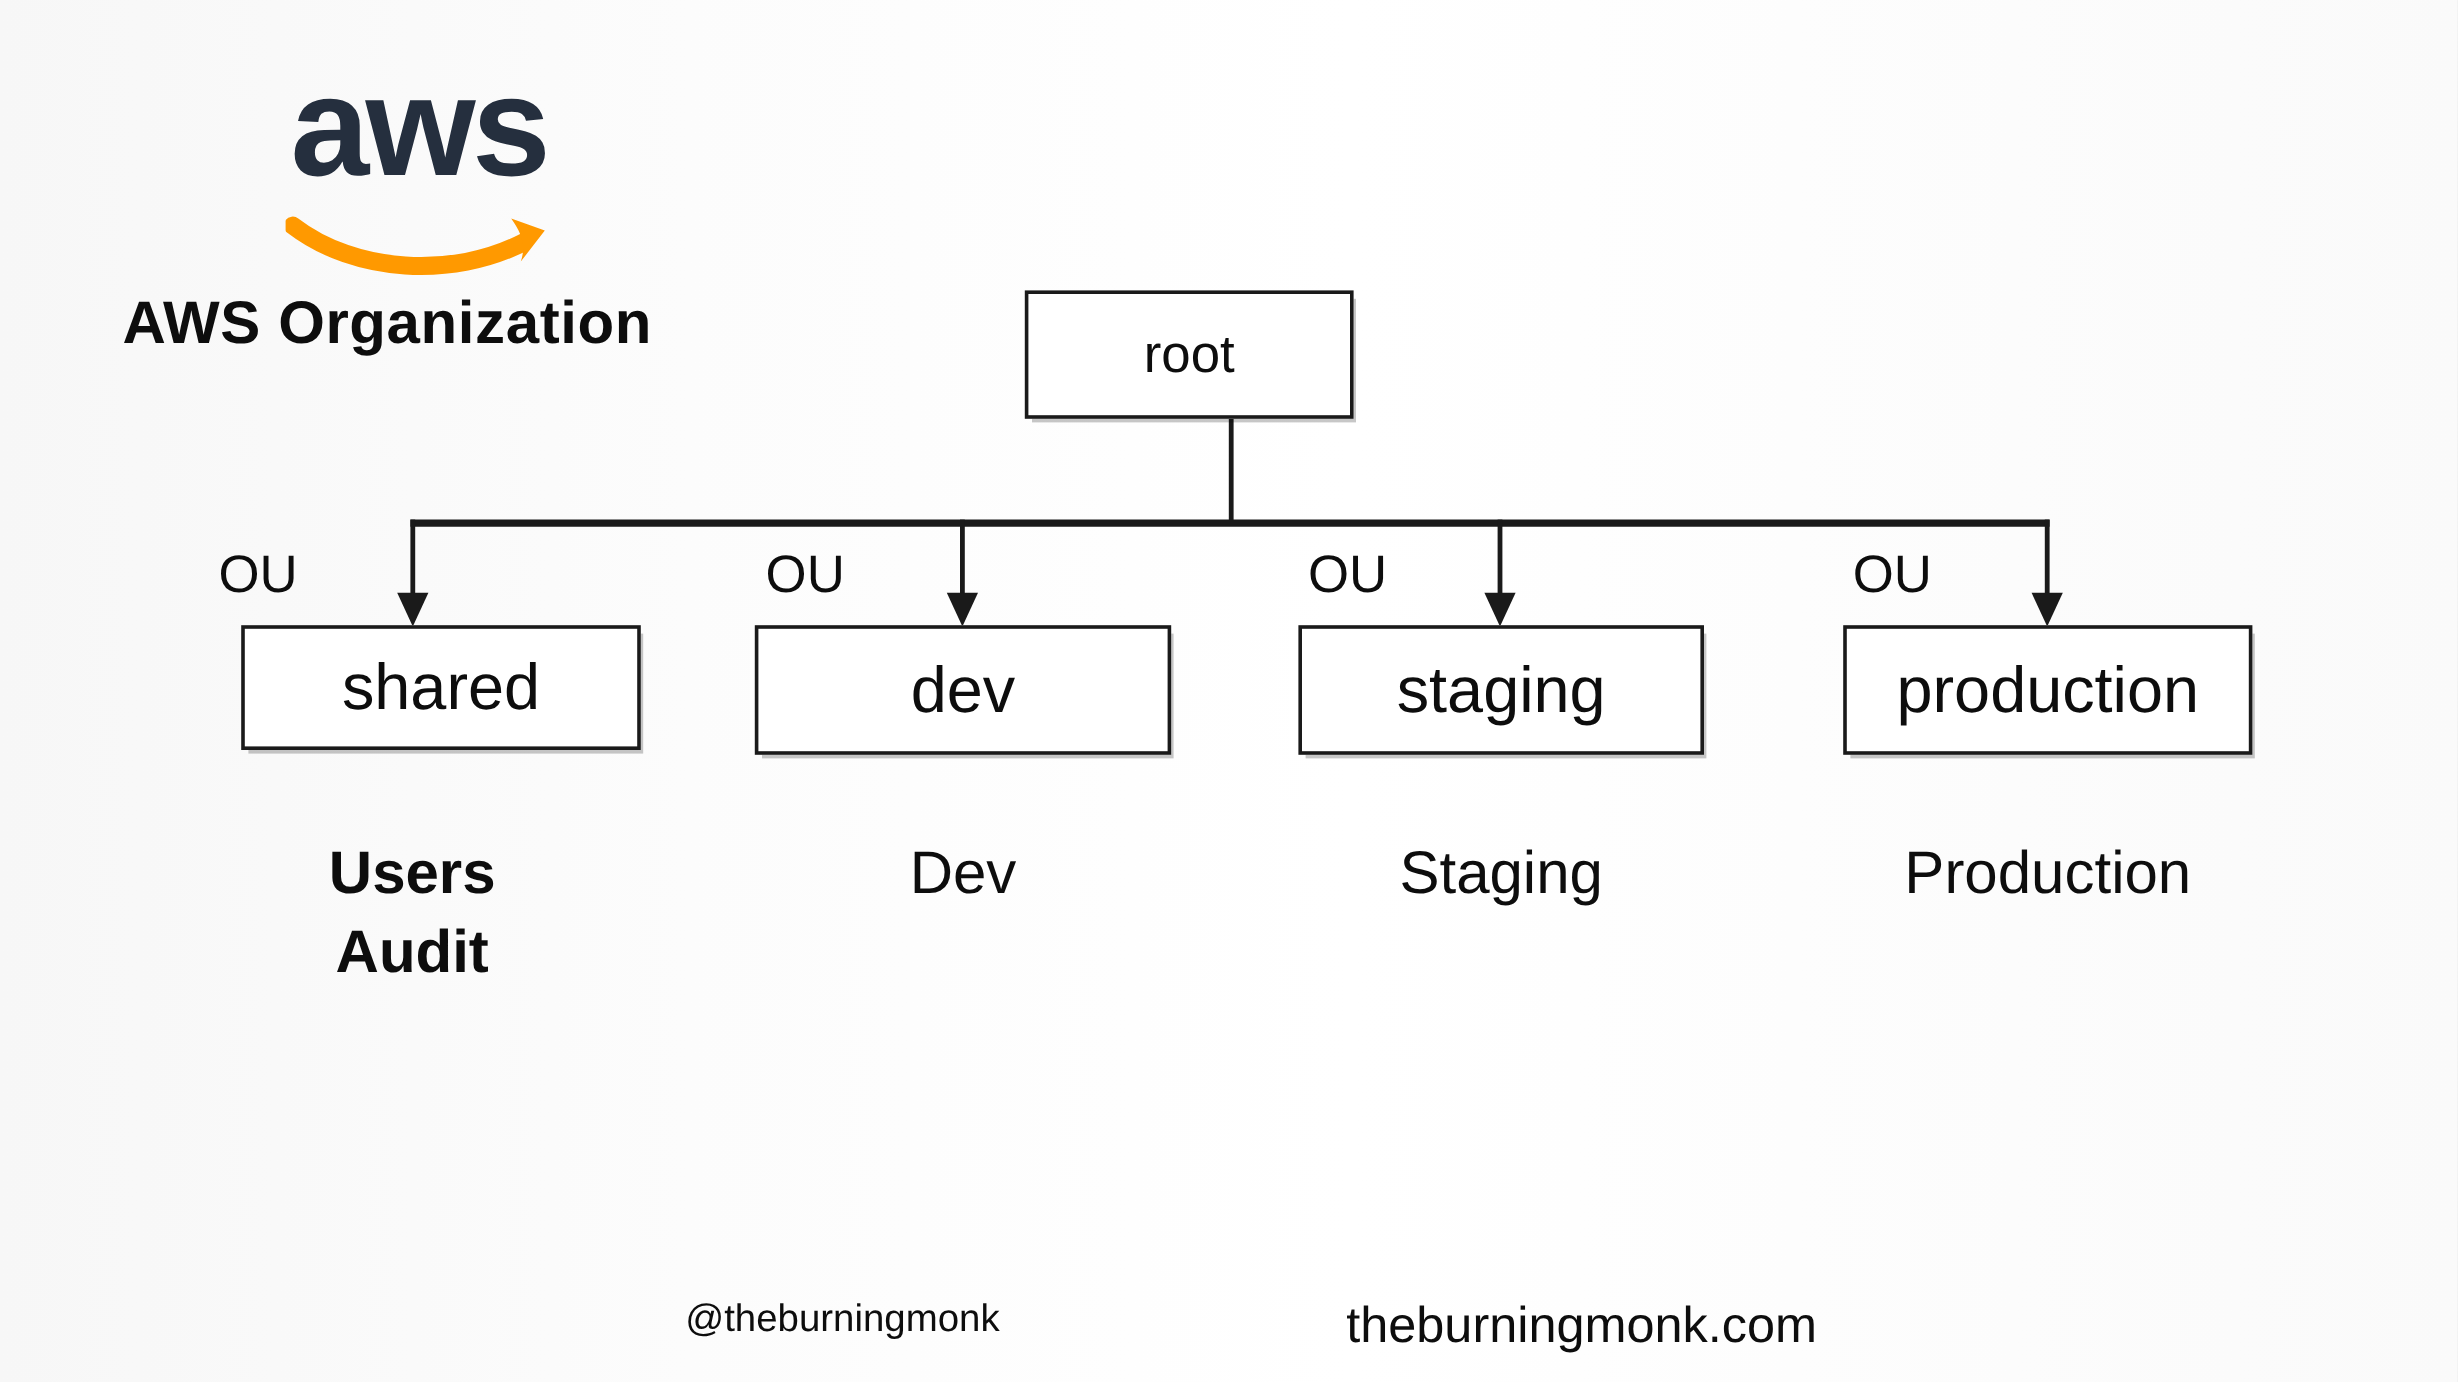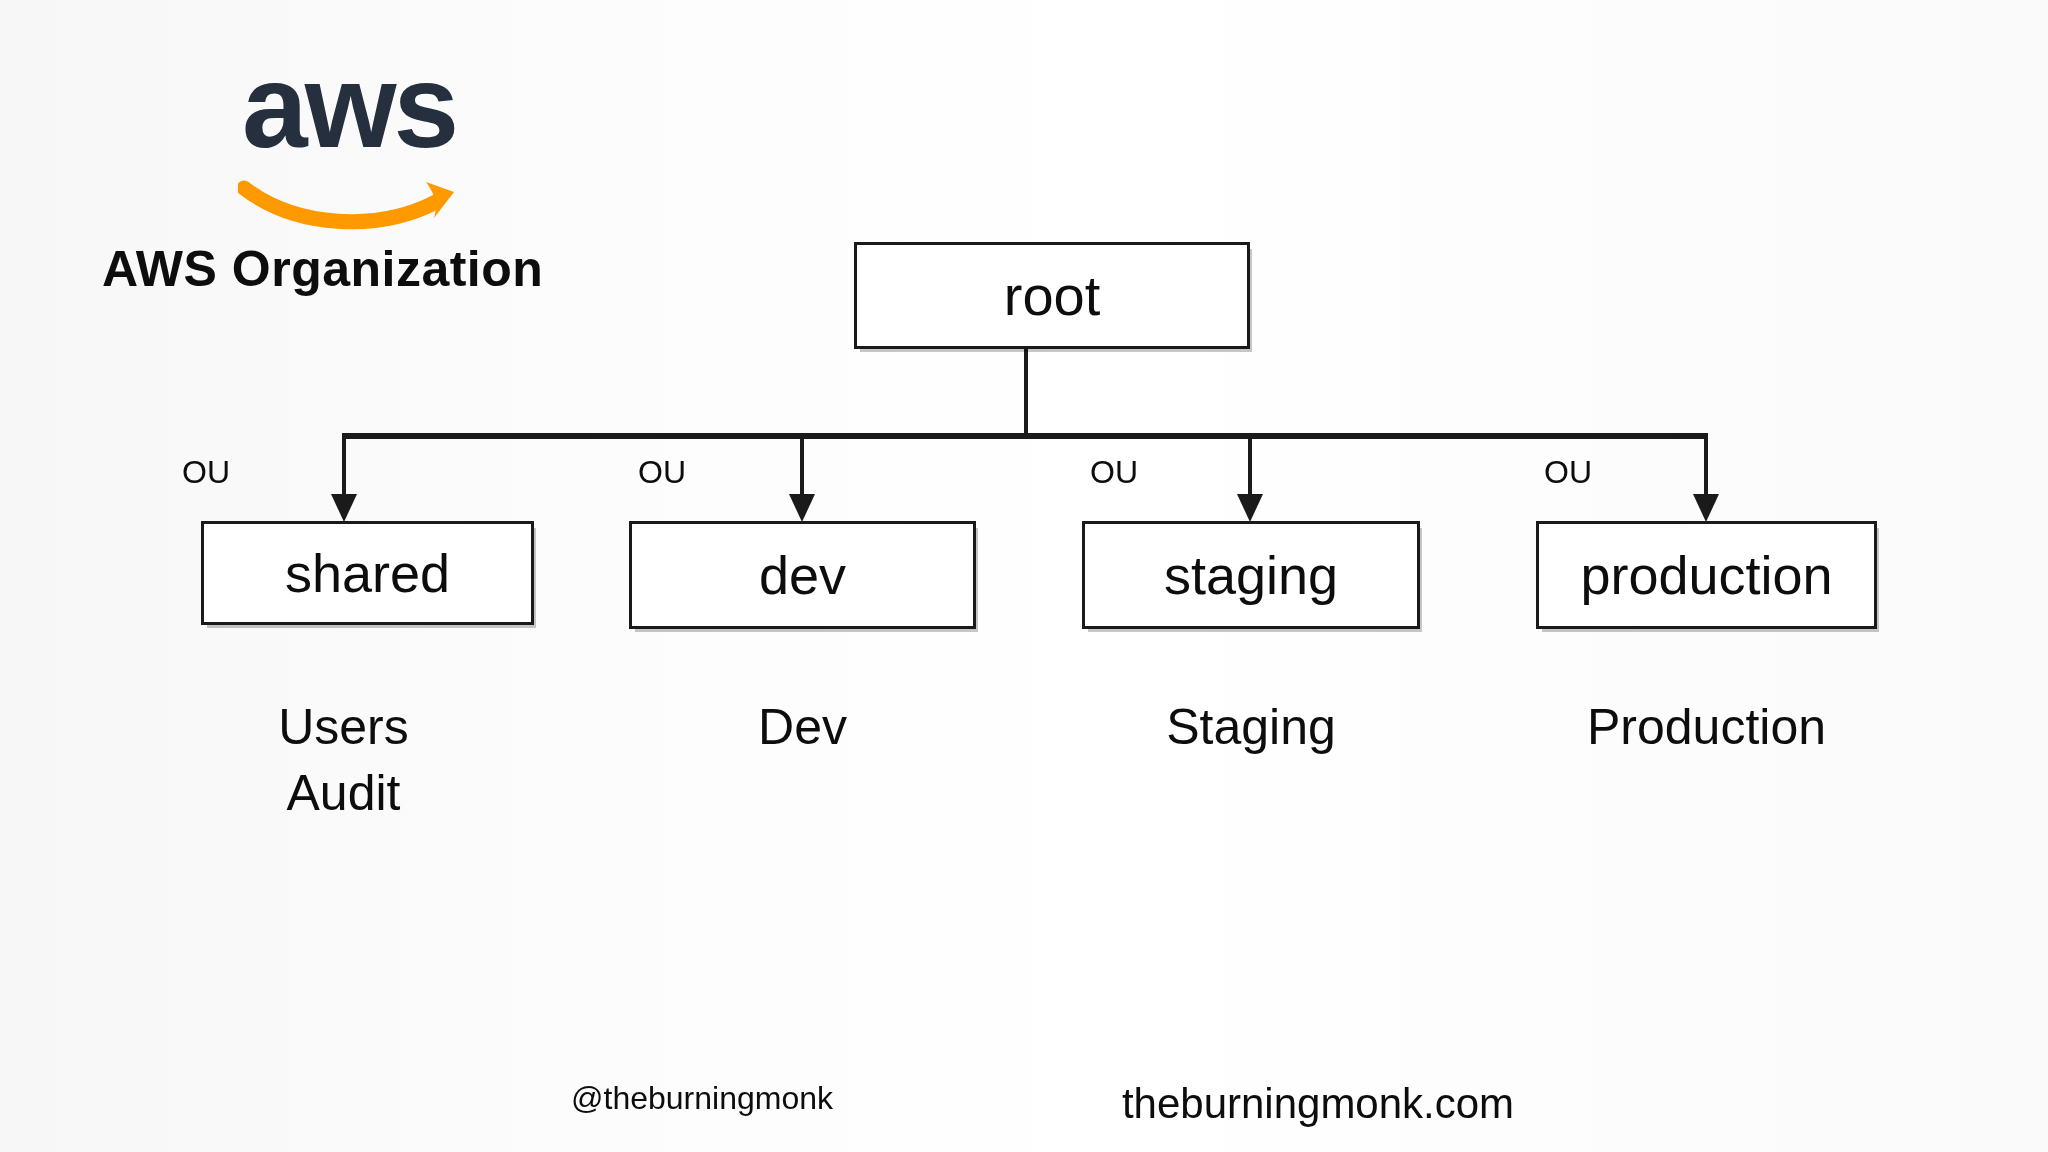--- a/index.html
+++ b/index.html
@@ -29,34 +29,34 @@
   
   .node{
     position:absolute;
     background:#fff;
     border:3px solid #1a1a1a;
     box-shadow:4px 5px 0 -2px rgba(0,0,0,0.22);
     display:flex;align-items:center;justify-content:center;
     font-size:54px;color:#0d0d0d;
     box-sizing:border-box;
   }
-  .node-root{left:854px;top:242px;width:396px;height:107px;font-size:56px;}
+  .node-root{left:854px;top:242px;width:274px;height:107px;font-size:44px;}
   .node-shared{left:177px;top:521px;width:333px;height:104px;margin-left:24px;}
   .node-dev{left:629px;top:521px;width:347px;height:108px;}
   .node-staging{left:1082px;top:521px;width:338px;height:108px;}
   .node-production{left:1536px;top:521px;width:341px;height:108px;}
   
-  .ou-tag{position:absolute;top:454px;font-size:32px;color:#0d0d0d;}
+  .ou-tag{position:absolute;top:454px;font-size:44px;color:#0d0d0d;}
   .ou-1{left:182px;} .ou-2{left:638px;} .ou-3{left:1090px;} .ou-4{left:1544px;}
   
   .accounts{
     position:absolute;top:694px;
     text-align:center;font-size:50px;line-height:66px;color:#0d0d0d;
   }
-  .acc-1{left:177px;width:333px;}
+  .acc-1{left:177px;width:333px;font-weight:bold;}
   .acc-2{left:629px;width:347px;}
   .acc-3{left:1082px;width:338px;}
   .acc-4{left:1536px;width:341px;}
   
   .connectors{position:absolute;left:0;top:0;width:2048px;height:1152px;pointer-events:none;}
   
   .footer-handle{
     position:absolute;left:452px;top:1080px;width:500px;
     text-align:center;font-size:32px;color:#0d0d0d;
   }

